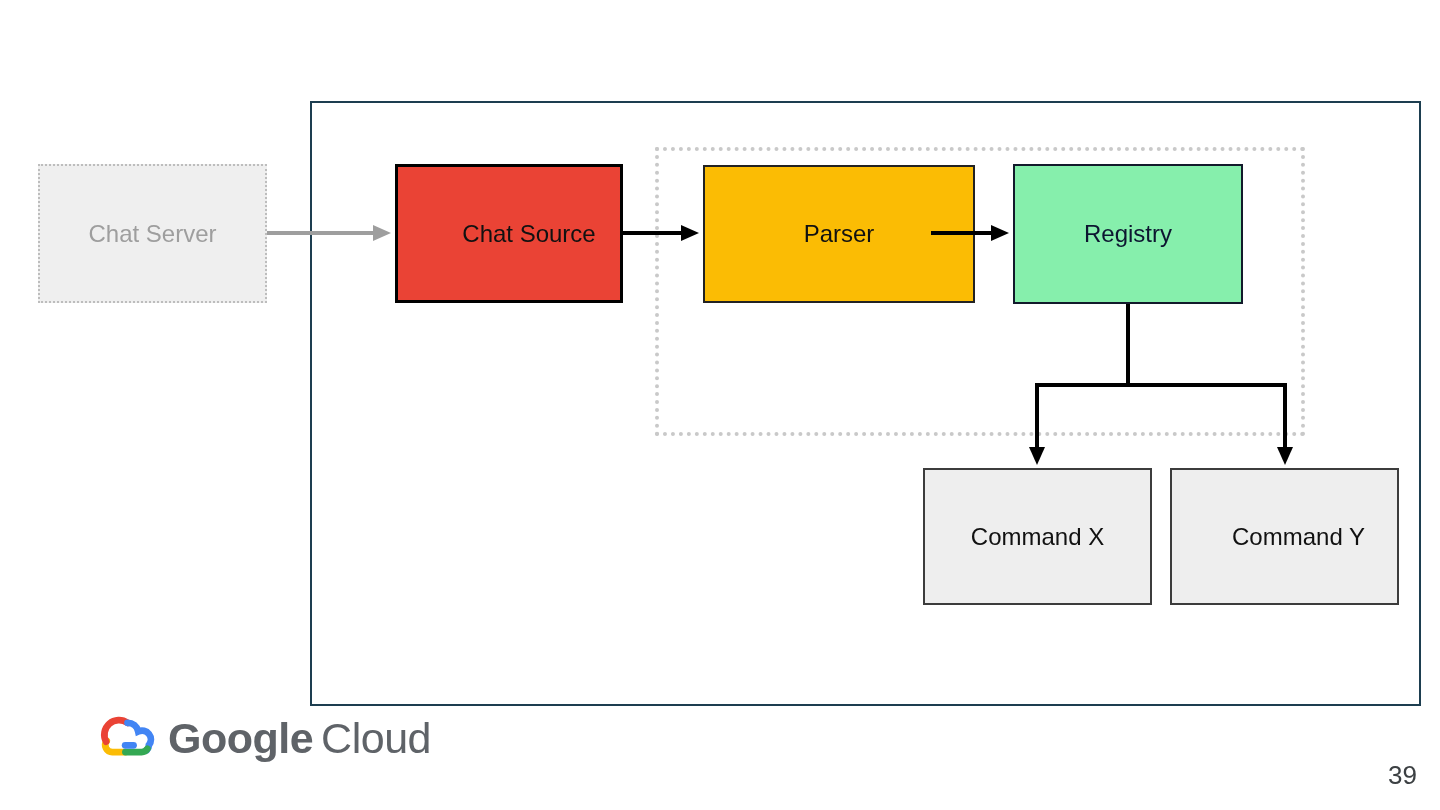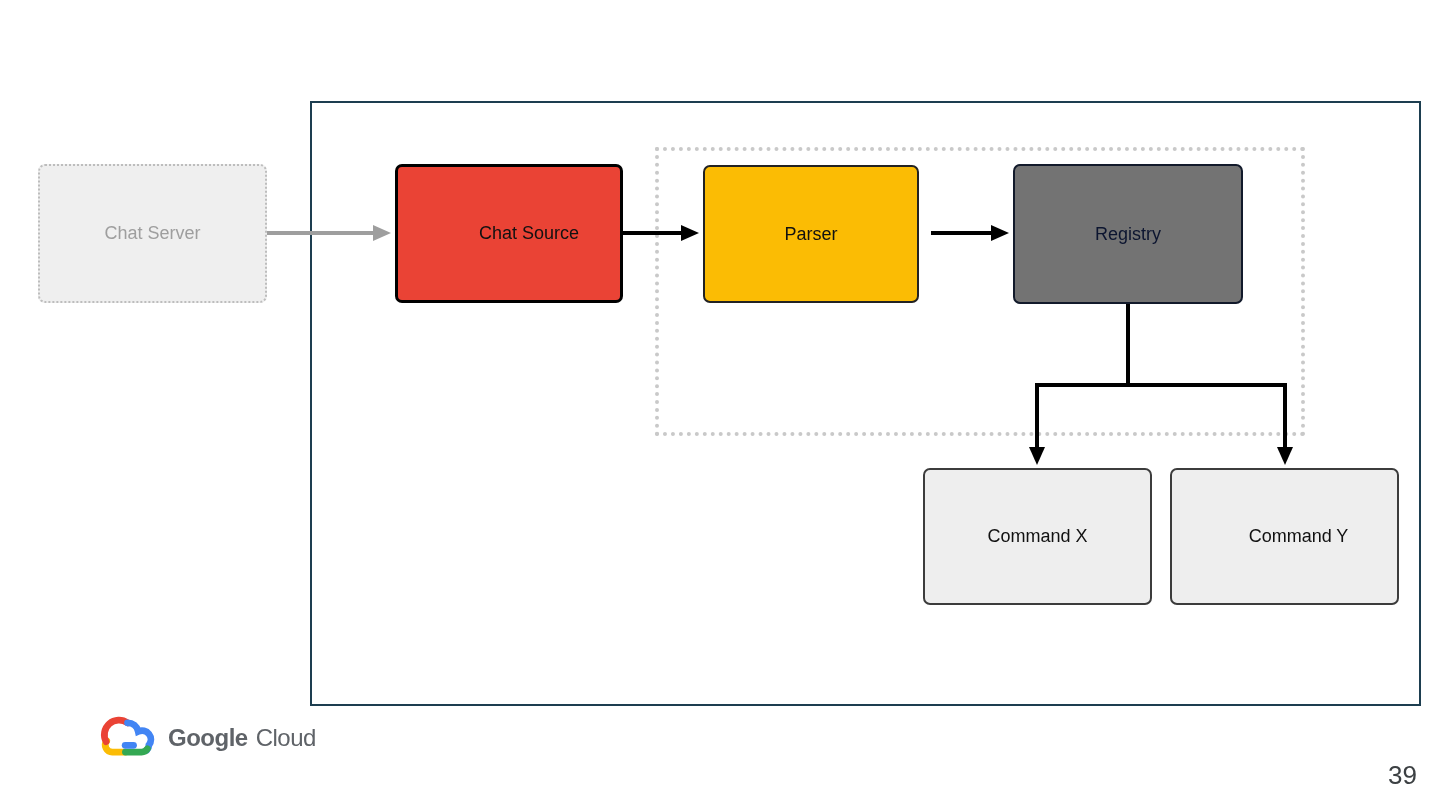--- a/index.html
+++ b/index.html
@@ -14,55 +14,54 @@
     position:absolute;left:310px;top:101px;width:1107px;height:601px;
     border:2px solid #1d3e50;background:transparent;
   }
   .group-dotted{
     position:absolute;left:655px;top:147px;width:642px;height:281px;
     border:4px dotted #c9c9c9;background:transparent;
   }
   .node{
     position:absolute;
     display:flex;align-items:center;justify-content:center;
-    font-size:18px;color:#111111;text-align:center;
+    font-size:24px;color:#111111;text-align:center;
     box-sizing:border-box;
-    border-radius:7px;
   }
   .node-chat-server{
     left:38px;top:164px;width:229px;height:139px;
     border:2px dotted #bdbdbd;color:#9e9e9e;
   }
   .node-chat-source{
     left:395px;top:164px;width:228px;height:139px;
     border:3px solid #000000;
   }
   .node-parser{
-    left:703px;top:165px;width:216px;height:138px;
+    left:703px;top:165px;width:272px;height:138px;
     border:2px solid #222222;
     text-align:center;
   }
   .node-registry{
     left:1013px;top:164px;width:230px;height:140px;
     border:2px solid #121a2b;color:#0c1530;
   }
   .node-command{
     border:2px solid #3c3c3c;
   }
   .node-command-x{left:923px;top:468px;width:229px;height:137px;}
   .node-command-y{left:1170px;top:468px;width:229px;height:137px;padding-left:28px;}
   .connectors{
     position:absolute;left:0;top:0;width:1440px;height:810px;
     pointer-events:none;
   }
   .footer-logo{
     position:absolute;left:98px;top:712px;height:52px;
     display:flex;align-items:center;gap:12px;
   }
-  .logo-text{font-size:24px;color:#5f6368;letter-spacing:-0.5px;line-height:1;}
+  .logo-text{font-size:43px;color:#5f6368;letter-spacing:-0.5px;line-height:1;}
   .logo-text .g{font-weight:700;color:#5f6368;}
   .logo-text .c{font-weight:400;color:#5f6368;margin-left:8px;}
   .page-number{
     position:absolute;left:1388px;top:760px;
     font-size:26px;color:#3c4043;
   }
 </style>
 </head>
 <body>
 
@@ -77,21 +76,21 @@
   </div>
 
   <div class="node node-chat-source" style="background-color: rgb(234, 67, 53); padding-left: 40px;">
     <span>Chat Source</span>
   </div>
 
   <div class="node node-parser" style="background-color: rgb(251, 188, 4);">
     <span>Parser</span>
   </div>
 
-  <div class="node node-registry" style="background-color: #737373;">
+  <div class="node node-registry" style="background-color: #86efac;">
     <span>Registry</span>
   </div>
 
   <div class="node node-command node-command-x" style="background-color: rgb(238, 238, 238);">
     <span>Command X</span>
   </div>
 
   <div class="node node-command node-command-y" style="background-color: rgb(238, 238, 238);">
     <span>Command Y</span>
   </div>

